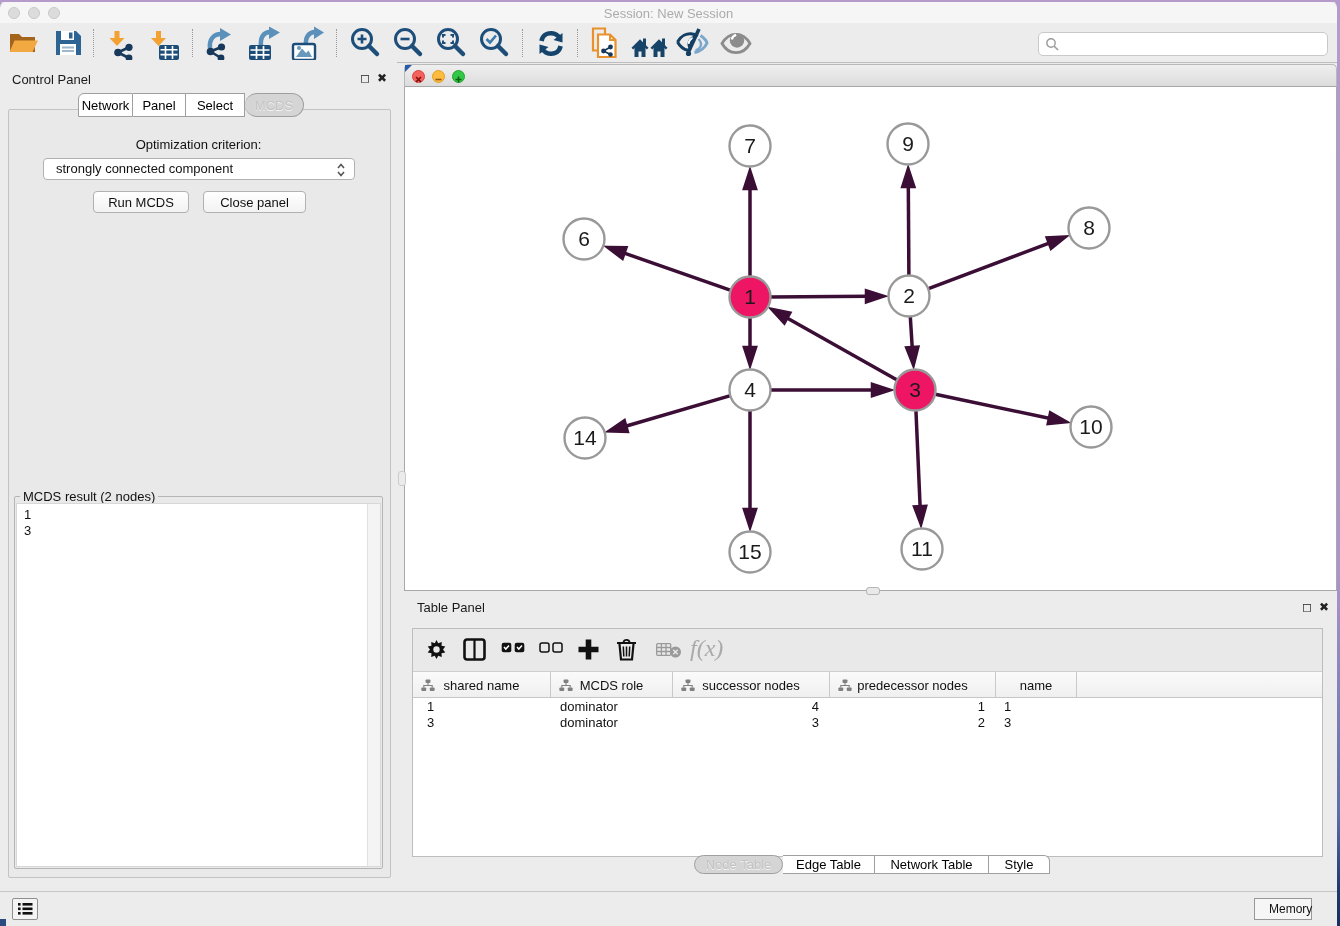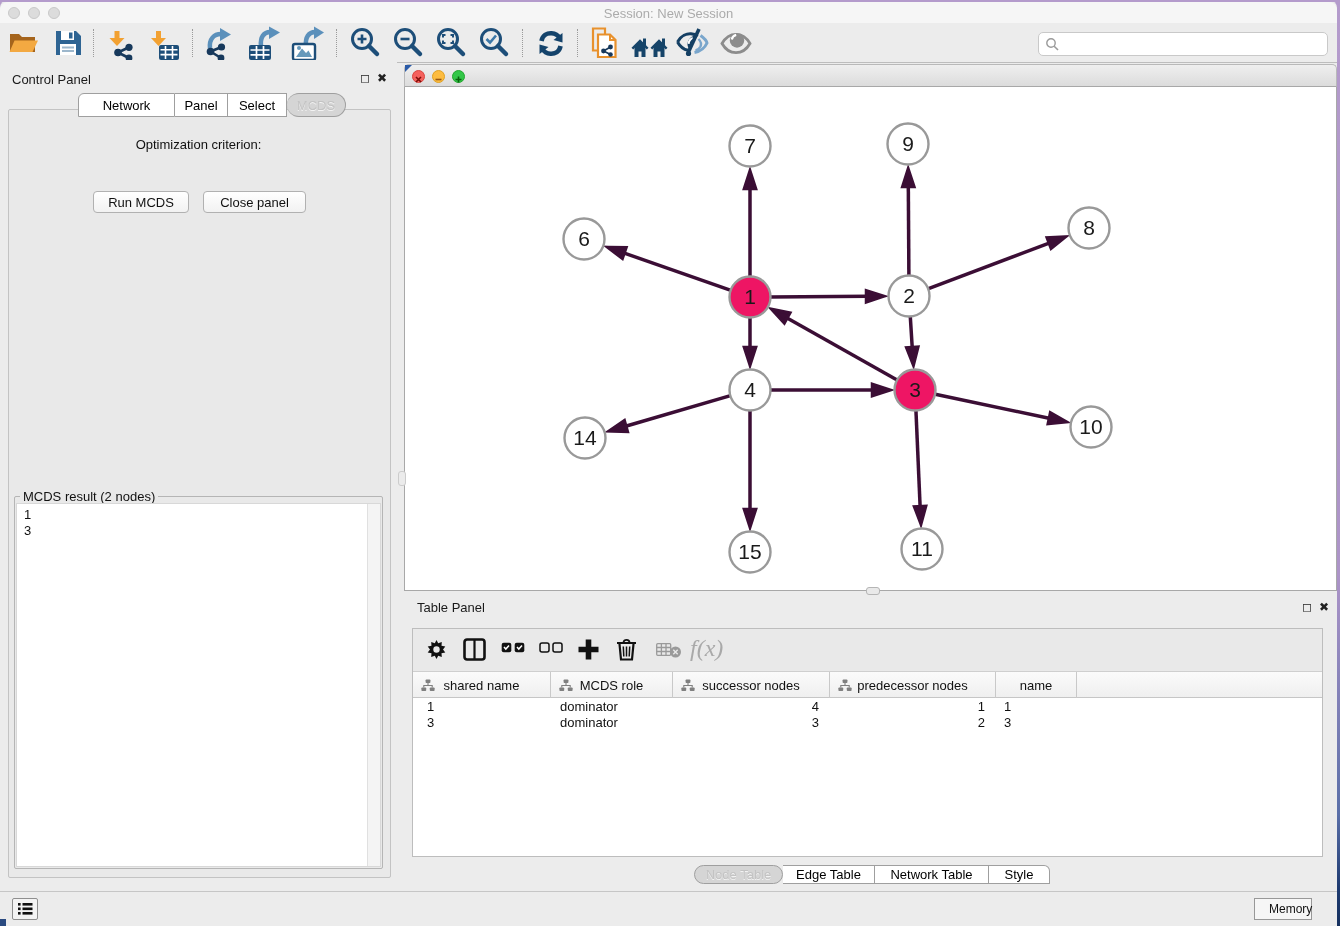--- a/index.html
+++ b/index.html
@@ -63,21 +63,21 @@
 #tp-box { left:15px; top:37px; width:911px; height:229px; border:1px solid #bdbdbd; background:#fff; }
 #tp-toolbar { left:0; top:0; width:909px; height:43px; background:#e9e9e9; border-bottom:1px solid #cfcfcf; }
 #tp-header { left:0; top:43px; width:909px; height:26px; background:linear-gradient(#fbfbfb,#efefef);
   border-bottom:1px solid #c6c6c6; font-size:13px; color:#111; }
 .hcol { position:absolute; top:0; height:26px; border-right:1px solid #c9c9c9;
   display:flex; align-items:center; justify-content:center; }
 .hicon { position:absolute; left:8px; top:7px; }
 .trow { position:absolute; left:0; width:909px; height:16px; font-size:13px; color:#111; }
 .tcell { position:absolute; top:0; }
 
-#tp-tabs { left:297px; top:274px; }
+#tp-tabs { left:297px; top:264px; }
 #tp-tabs .tab { height:19px; }
 
 #status { left:0; top:891px; width:1337px; height:33px; background:#ececec; border-top:1px solid #c6c6c6; }
 #list-btn { left:12px; top:6px; width:26px; height:22px; background:#f4f4f4;
   border:1px solid #8f8f8f; border-radius:2px; }
 #mem-btn { left:1254px; top:6px; width:58px; height:22px; background:#f6f6f6;
   border:1px solid #989898; font-size:12px; color:#111; display:flex; align-items:center; }
 #mem-dot { width:11px; height:11px; border-radius:50%; background:#1e8e3e; margin:0 6px 0 8px; }
 #blc { left:0; top:919px; width:6px; height:7px; background:#2a4a80; }
 </style>
@@ -217,26 +217,32 @@
         <path d="M9.2 9.2 L13 13" stroke="#9a9a9a" stroke-width="1.6"></path>
       </svg>
     </div>
   </div>
   <div class="abs" id="cp">
     <div class="abs" id="cp-title">Control Panel</div>
     <div class="abs panel-btns" style="left:360px;">◻</div>
     <div class="abs panel-btns" style="left:377px;">✖</div>
     <div class="abs" id="cp-box"></div>
     <div class="abs tabs" id="cp-tabs">
-      <div class="tab first" style="width:97px;">Network</div>
+      <div class="tab first" style="width:55px;">Network</div>
       <div class="tab" style="width:53px;">Panel</div>
       <div class="tab" style="width:59px;">Select</div>
       <div class="tab last active" style="width:59px;">MCDS</div>
     </div>
     <div class="abs" id="opt-label">Optimization criterion:</div>
+    <div class="abs" id="opt-select">strongly connected component
+      <svg style="position:absolute;right:8px;top:3px;" width="10" height="16" viewBox="0 0 10 16">
+        <path d="M2 6 L5 2.5 L8 6" fill="none" stroke="#555" stroke-width="1.6"></path>
+        <path d="M2 10 L5 13.5 L8 10" fill="none" stroke="#555" stroke-width="1.6"></path>
+      </svg>
+    </div>
     <div class="abs btn" style="left:93px; top:129px; width:96px;">Run MCDS</div>
     <div class="abs btn" style="left:203px; top:129px; width:103px;">Close panel</div>
     <div class="abs" id="fieldset"></div>
     <div class="abs" id="legend">MCDS result (2 nodes)</div>
     <div class="abs" id="mcds-text">1<br>3</div>
     <div class="abs" id="mcds-sb"></div>
   </div>
   <div class="abs" id="nw">
     <div class="abs" id="nw-titlebar">
       <div class="mac" style="left:7px; background:#f5615d; border:1px solid #d8453f;">

